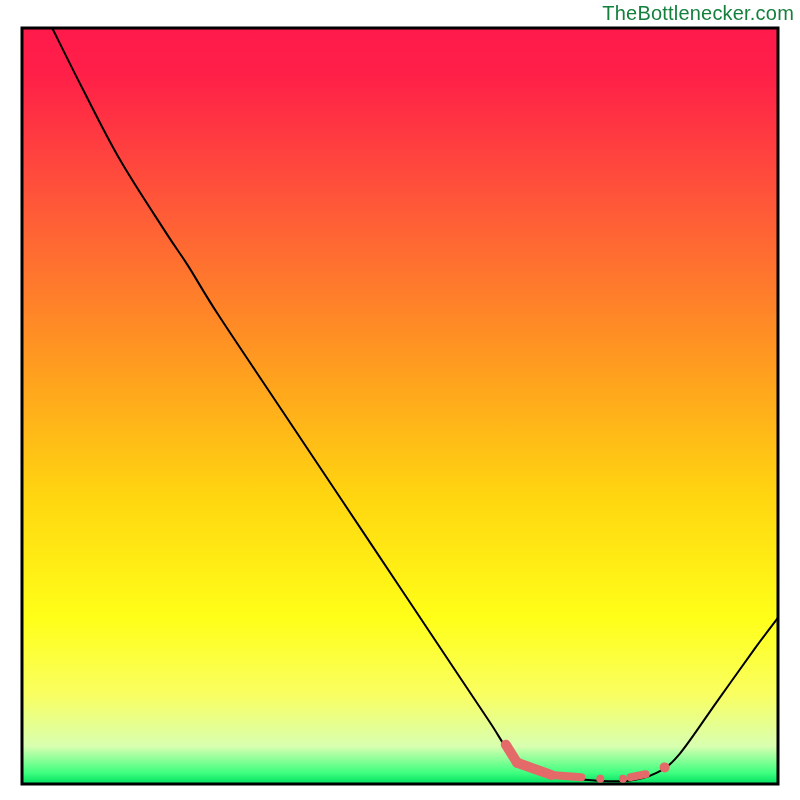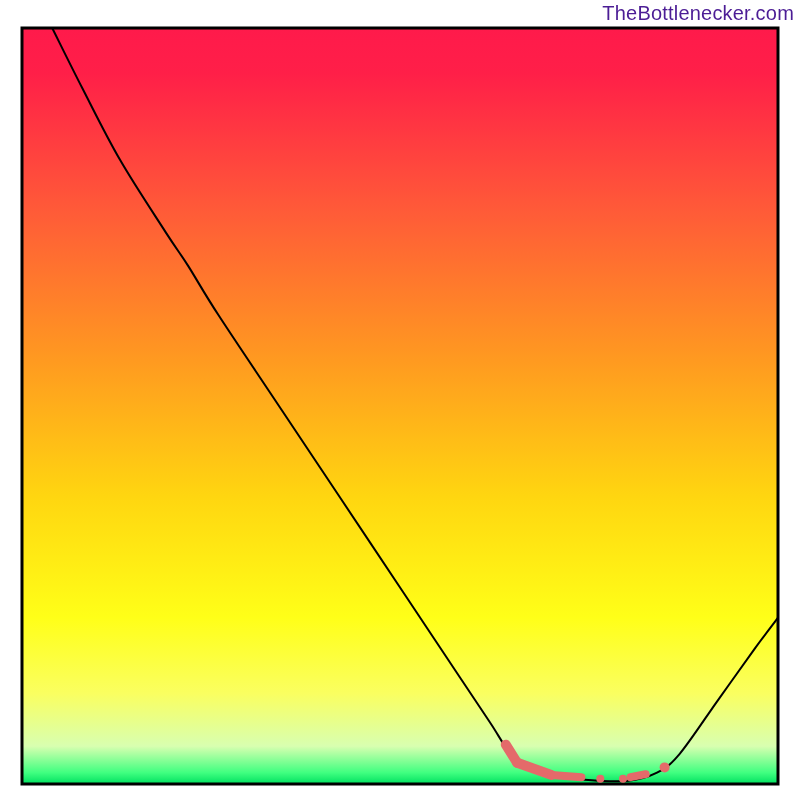--- a/index.html
+++ b/index.html
@@ -13,21 +13,21 @@
   .container {
     position: relative;
     width: 800px;
     height: 800px;
   }
   .watermark {
     position: absolute;
     top: 2px;
     right: 6px;
     font-size: 20px;
-    color: #4c1d95;
+    color: #15803d;
     font-weight: 500;
     letter-spacing: 0.2px;
   }
   svg.chart {
     display: block;
   }
 </style>
 </head>
 <body>
 

